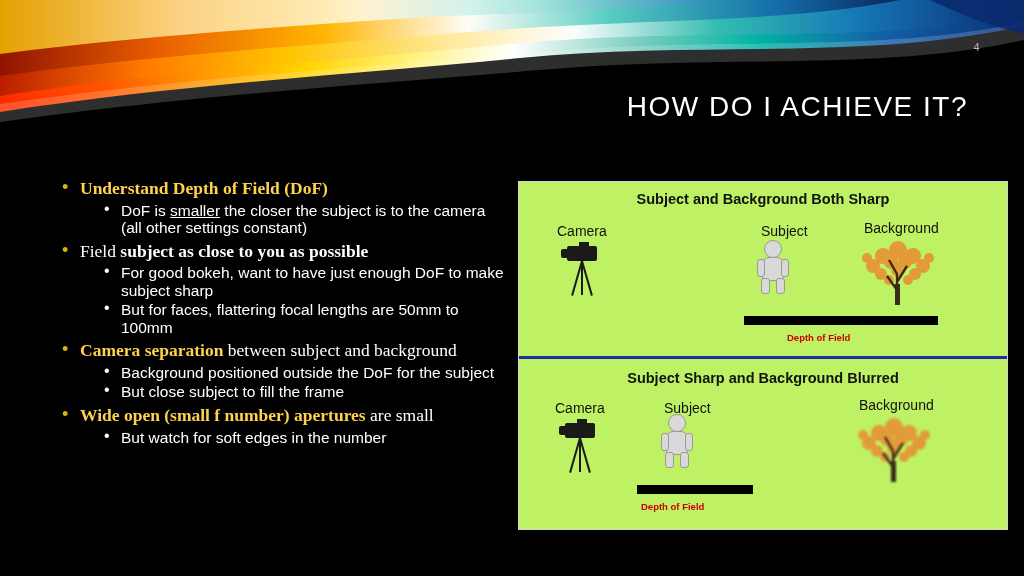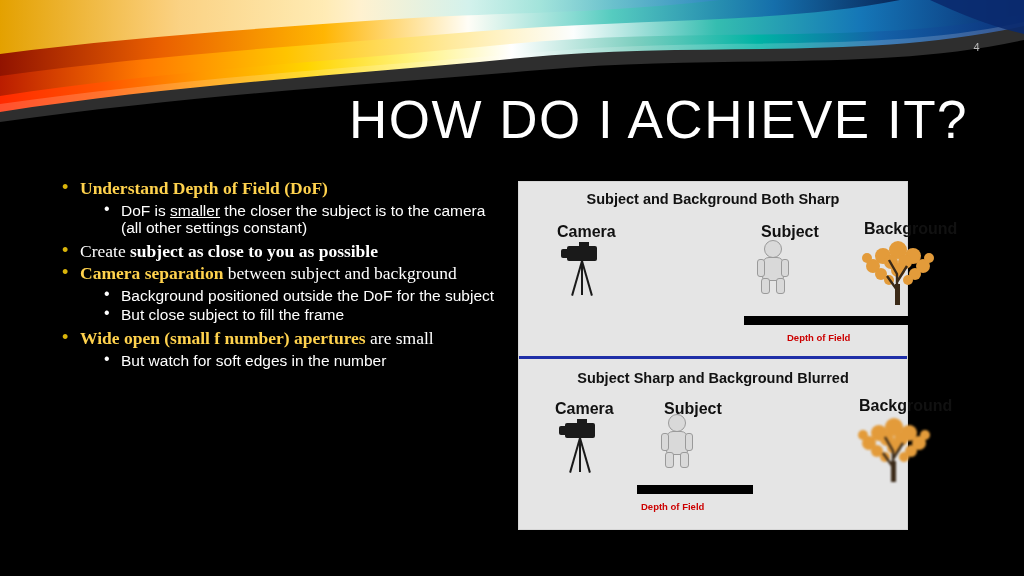--- a/index.html
+++ b/index.html
@@ -40,21 +40,21 @@
     font-size: 11px;
     color: #b9b9b9;
     letter-spacing: 0.5px;
   }
 
   
   .title {
     position: absolute;
     top: 92px;
     right: 56px;
-    font-size: 53px;
+    font-size: 28px;
     letter-spacing: 1.5px;
     color: #ffffff;
     font-weight: 400;
     text-align: right;
     line-height: 1.05;
     text-transform: uppercase;
     margin-left: 15px;
   }
 
   
@@ -114,23 +114,23 @@
     color: #ffffff;
     font-size: 16px;
   }
   .ul-underline { text-decoration: underline; }
 
   
   .figure {
     position: absolute;
     left: 518px;
     top: 181px;
-    width: 390px;
+    width: 490px;
     height: 349px;
-    background: #e5e5e5;
+    background: #bef264;
     box-sizing: border-box;
     border: 1px solid #d6d6d6;
   }
   .fig-half {
     position: relative;
     width: 100%;
     height: 174px;
     box-sizing: border-box;
   }
   .fig-divider {
@@ -146,22 +146,22 @@
     left: 0; right: 0;
     top: 9px;
     text-align: center;
     color: #111111;
     font-size: 14.5px;
     font-weight: bold;
   }
   .fig-label {
     position: absolute;
     color: #111111;
-    font-size: 16px;
-    font-weight: bold;
+    font-size: 14px;
+    font-weight: normal;
   }
   .dof-bar {
     position: absolute;
     background: #000000;
     height: 9px;
   }
   .dof-text {
     position: absolute;
     color: #cc0000;
     font-size: 9.5px;
@@ -310,21 +310,25 @@
     <ul class="lvl1">
 
       <li class="l1">
         <span class="btext"><span></span><span class="accent">Understand Depth of Field (DoF)</span><span></span></span>
         <ul class="lvl2">
           <li class="l2"><span>DoF is </span><span class="ul-underline">smaller</span><span> the closer the subject is to the camera (all other settings constant)</span></li>
         </ul>
       </li>
 
       <li class="l1">
-        <span class="btext"><span>Create </span><span class="accent-strong">subject as close to you as possible</span><span></span></span>
+        <span class="btext"><span>Field </span><span class="accent-strong">subject as close to you as possible</span><span></span></span>
+        <ul class="lvl2">
+          <li class="l2">For good bokeh, want to have just enough DoF to make subject sharp</li>
+          <li class="l2">But for faces, flattering focal lengths are 50mm to 100mm</li>
+        </ul>
       </li>
 
       <li class="l1">
         <span class="btext"><span></span><span class="accent">Camera separation</span><span> between subject and background</span></span>
         <ul class="lvl2">
           <li class="l2">Background positioned outside the DoF for the subject</li>
           <li class="l2">But close subject to fill the frame</li>
         </ul>
       </li>
 

